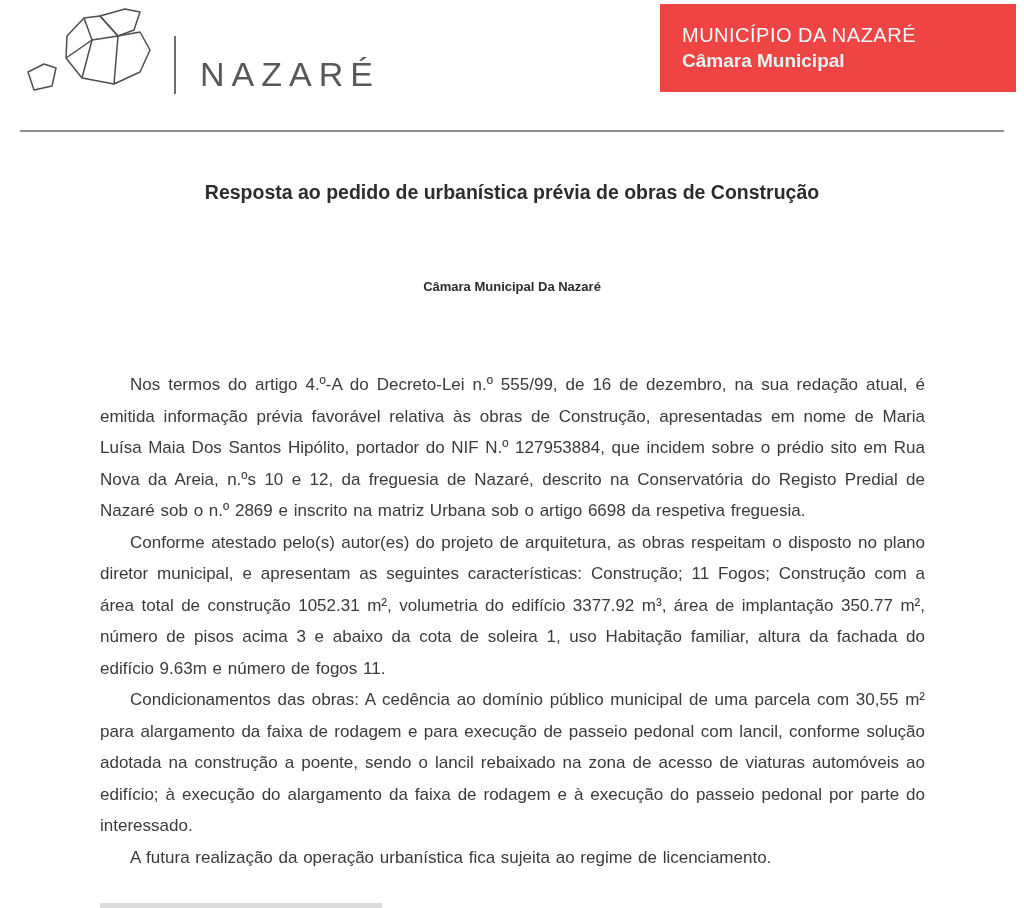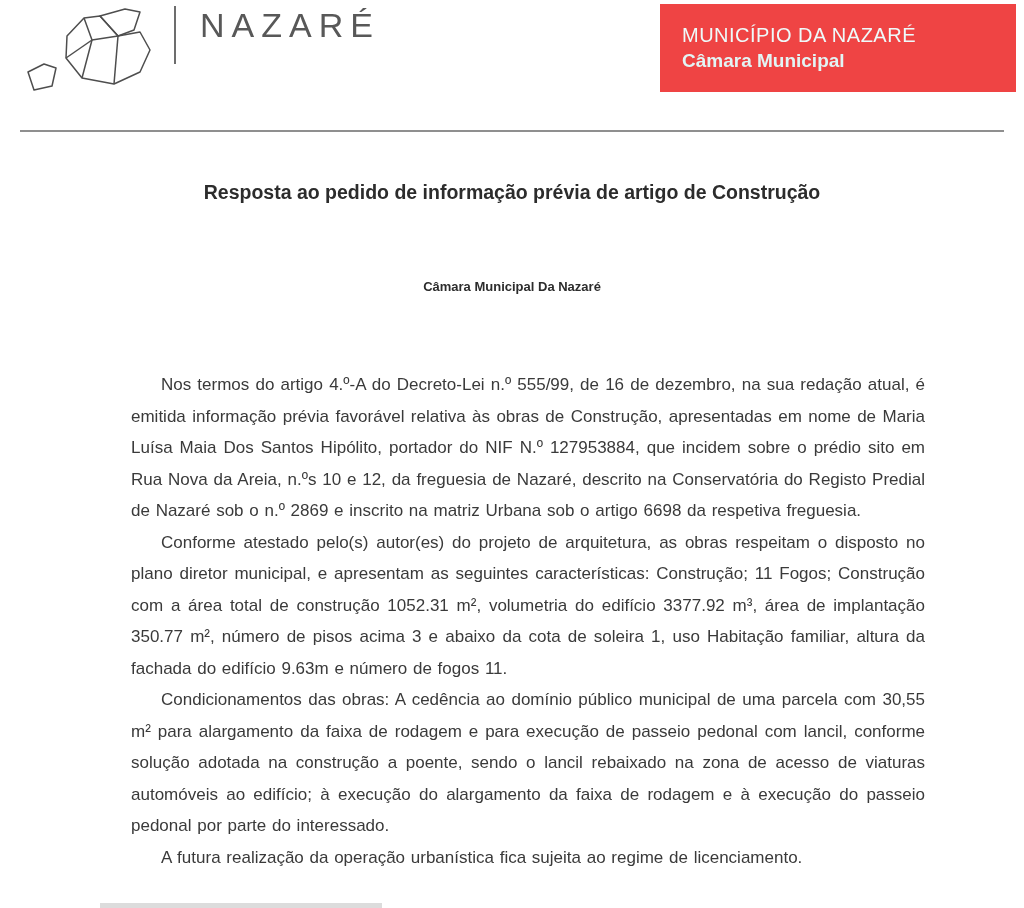--- a/index.html
+++ b/index.html
@@ -13,21 +13,21 @@
     font-family: "Liberation Sans", sans-serif;
   }
 
   
   .header {
     display: flex;
     justify-content: space-between;
     align-items: flex-start;
     padding: 4px 8px 0 22px;
   }
-  .logo-block { display: flex; align-items: flex-start; margin-top: 2px; gap: 8px; }
+  .logo-block { display: flex; align-items: flex-end; margin-top: 2px; gap: 8px; }
   .logo-art { display: block; }
   .logo-divider {
     width: 2px; height: 58px;
     background: #6d6d6d;
     margin: 0 16px 0 8px;
   }
   .logo-text {
     font-size: 34px;
     letter-spacing: 7px;
     color: #585858;
@@ -78,21 +78,20 @@
     font-size: 13px;
     line-height: 24px;
     color: #2c2c2c;
     margin-top: 71px;
   }
 
   
   .doc-body {
     margin-top: 70px;
     padding: 0 99px 0 100px;
-    margin-left: 31px;
   }
   .doc-body p {
     font-size: 17px;
     line-height: 31.5px;
     color: #3a3a3a;
     text-align: justify;
     text-indent: 30px;
     word-spacing: 1px;
   }
 
@@ -127,21 +126,21 @@
   </div>
 
   <div class="muni-box">
     <div class="muni-line1">MUNICÍPIO DA NAZARÉ</div>
     <div class="muni-line2">Câmara Municipal</div>
   </div>
 </header>
 
 <hr class="rule">
 
-<h1 class="doc-title">Resposta ao pedido de informação prévia de artigo de Construção</h1>
+<h1 class="doc-title">Resposta ao pedido de urbanística prévia de obras de Construção</h1>
 
 <h2 class="doc-subtitle">Câmara Municipal Da Nazaré</h2>
 
 <main class="doc-body">
   <p>Nos termos do artigo 4.º-A do Decreto-Lei n.º 555/99, de 16 de dezembro, na sua redação atual, é emitida informação prévia favorável relativa às obras de Construção, apresentadas em nome de Maria Luísa Maia Dos Santos Hipólito, portador do NIF N.º 127953884, que incidem sobre o prédio sito em Rua Nova da Areia, n.ºs 10 e 12, da freguesia de Nazaré, descrito na Conservatória do Registo Predial de Nazaré sob o n.º 2869 e inscrito na matriz Urbana sob o artigo 6698 da respetiva freguesia.</p>
   <p>Conforme atestado pelo(s) autor(es) do projeto de arquitetura, as obras respeitam o disposto no plano diretor municipal, e apresentam as seguintes características: Construção; 11 Fogos; Construção com a área total de construção 1052.31 m², volumetria do edifício 3377.92 m³, área de implantação 350.77 m², número de pisos acima 3 e abaixo da cota de soleira 1, uso Habitação familiar, altura da fachada do edifício 9.63m e número de fogos 11.</p>
   <p>Condicionamentos das obras: A cedência ao domínio público municipal de uma parcela com 30,55 m² para alargamento da faixa de rodagem e para execução de passeio pedonal com lancil, conforme solução adotada na construção a poente, sendo o lancil rebaixado na zona de acesso de viaturas automóveis ao edifício; à execução do alargamento da faixa de rodagem e à execução do passeio pedonal por parte do interessado.</p>
   <p>A futura realização da operação urbanística fica sujeita ao regime de licenciamento.</p>
 </main>
 

